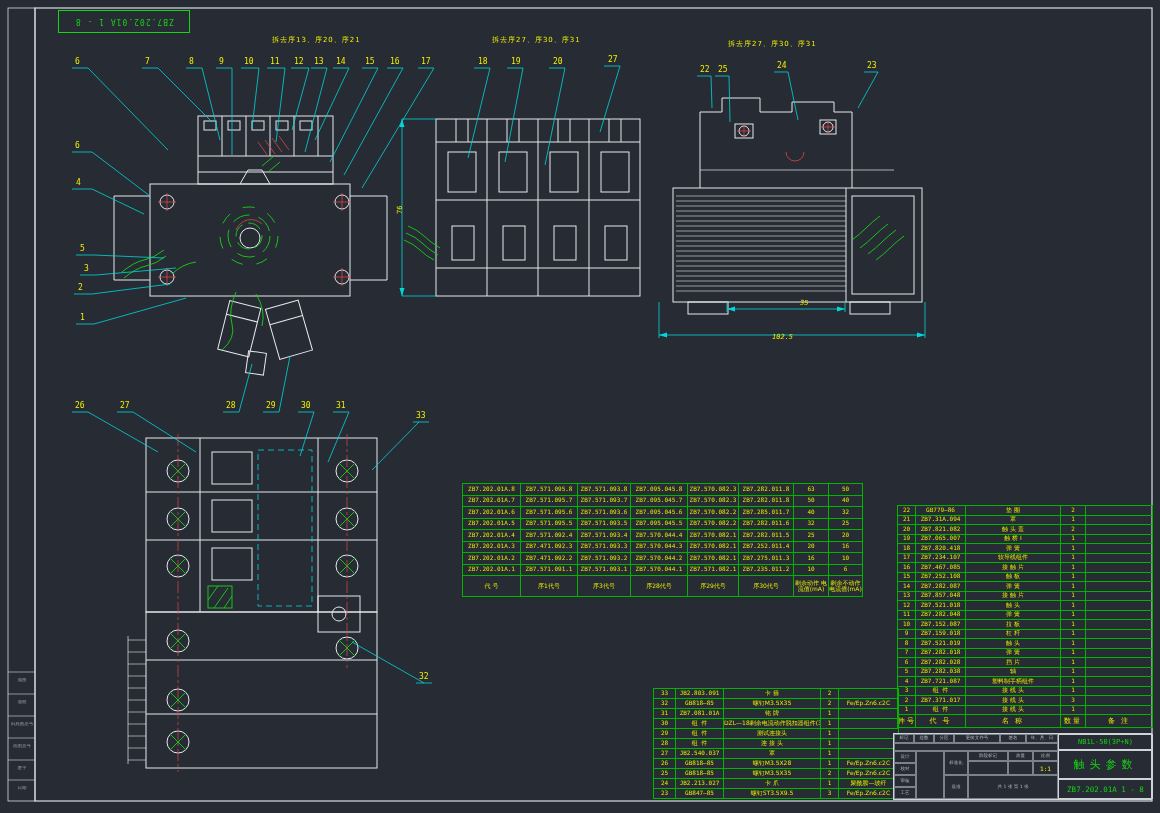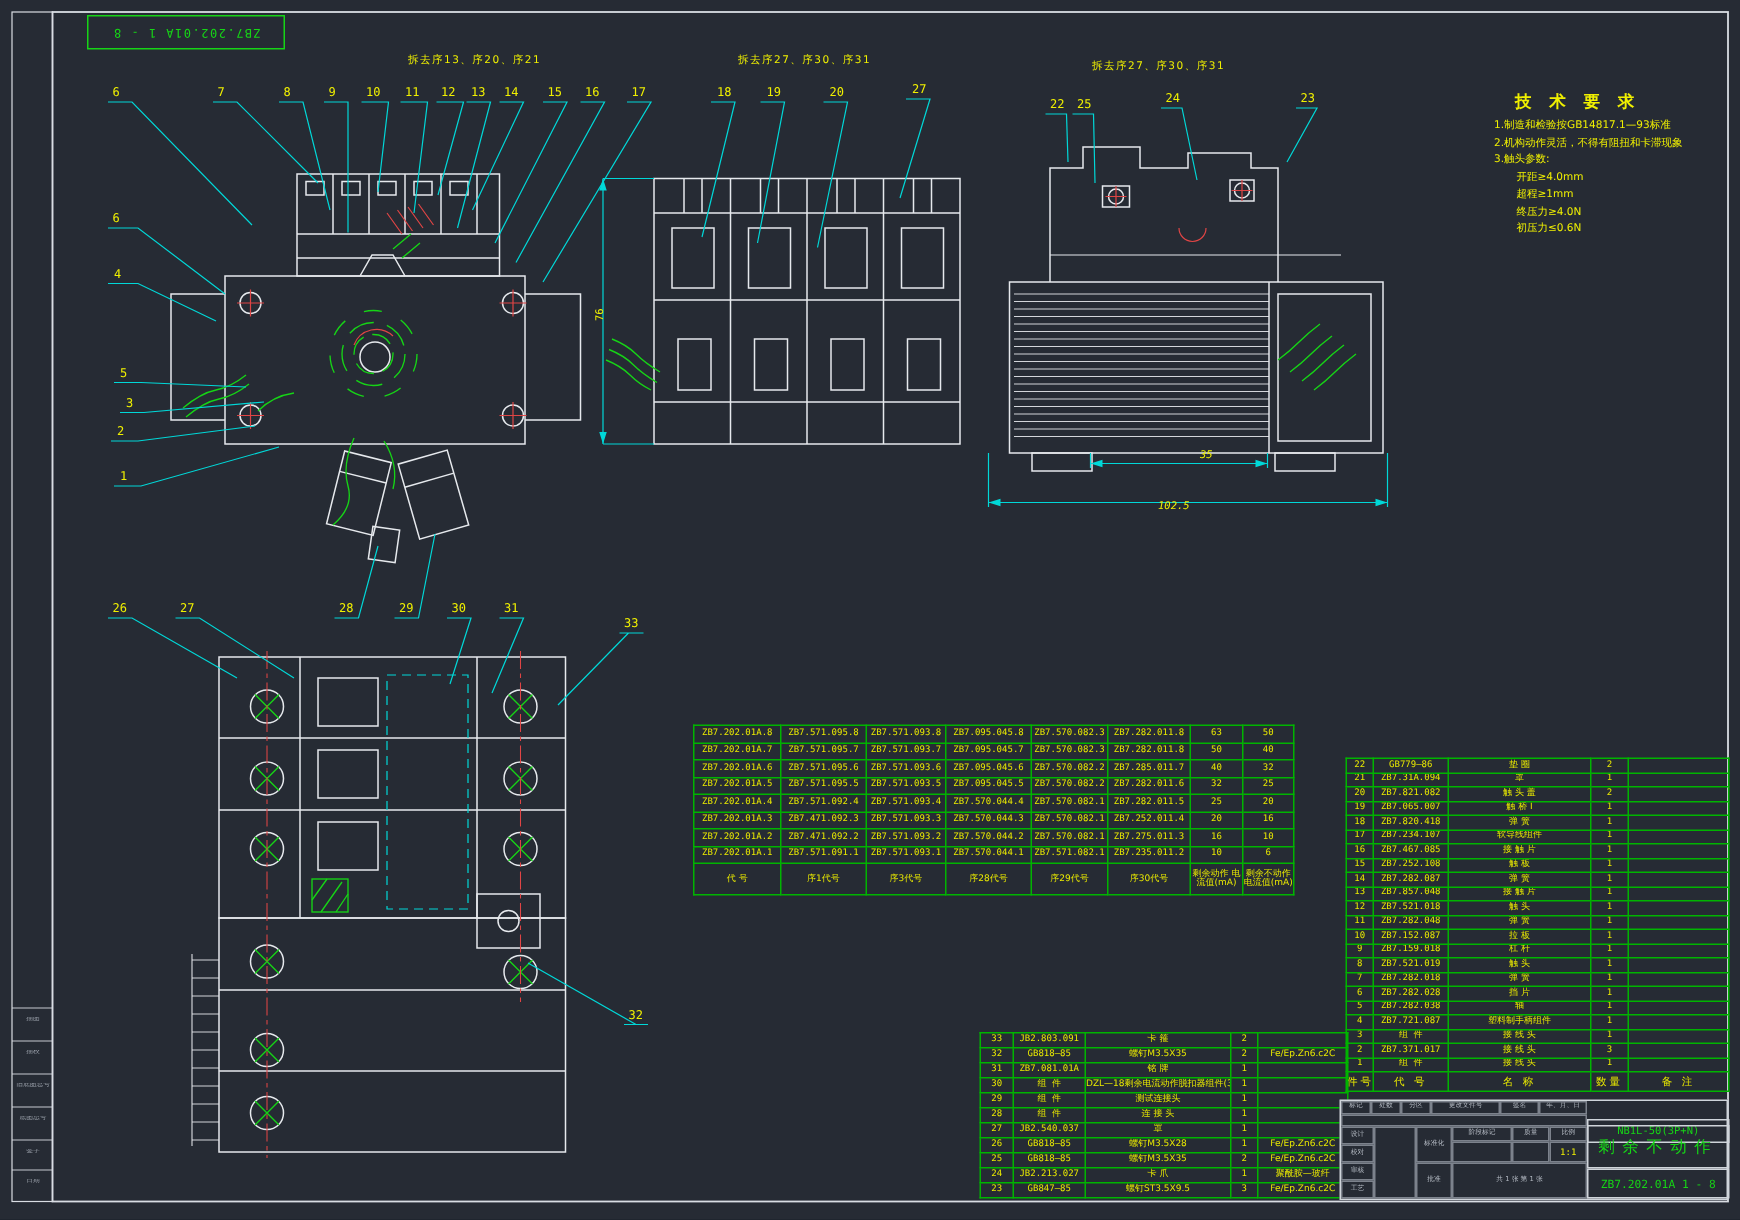--- a/index.html
+++ b/index.html
@@ -201,30 +201,20 @@
       <path d="M402 119l-2.5 8h5zM402 296l-2.5-8h5z"></path>
       <path d="M727 309l8-2.5v5zM845 309l-8-2.5v5z"></path>
       <path d="M659 335l8-2.5v5zM925 335l-8-2.5v5z"></path>
     </g>
   </svg>
 
   <div class="stamp">
     <span>ZB7.202.01A 1 - 8</span>
   </div>
 
-  <div class="tech">
-    <h3>技 术 要 求</h3>
-    <div class="ln">1.制造和检验按GB14817.1—93标准</div>
-    <div class="ln">2.机构动作灵活，不得有阻扭和卡滞现象</div>
-    <div class="ln">3.触头参数:</div>
-    <div class="ln sub">开距≥4.0mm</div>
-    <div class="ln sub">超程≥1mm</div>
-    <div class="ln sub">终压力≥4.0N</div>
-    <div class="ln sub">初压力≤0.6N</div>
-  </div>
 
   <span class="note" style="left:272px;top:35px">拆去序13、序20、序21</span>
   <span class="note" style="left:492px;top:35px">拆去序27、序30、序31</span>
   <span class="note" style="left:728px;top:39px">拆去序27、序30、序31</span>
 
   <span class="co" style="left:75px;top:57px">6</span>
   <span class="co" style="left:145px;top:57px">7</span>
   <span class="co" style="left:189px;top:57px">8</span>
   <span class="co" style="left:219px;top:57px">9</span>
   <span class="co" style="left:244px;top:57px">10</span>
@@ -697,22 +687,22 @@
     <div class="cell" style="left:50px;top:41px;width:24px;height:24px">批准</div>
 
     <div class="cell" style="left:74px;top:17px;width:40px;height:10px">阶段标记</div>
     <div class="cell" style="left:114px;top:17px;width:25px;height:10px">质量</div>
     <div class="cell" style="left:139px;top:17px;width:25px;height:10px">比例</div>
     <div class="cell" style="left:74px;top:27px;width:40px;height:14px"></div>
     <div class="cell" style="left:114px;top:27px;width:25px;height:14px"></div>
     <div class="cell ylw" style="left:139px;top:27px;width:25px;height:14px">1:1</div>
     <div class="cell" style="left:74px;top:41px;width:90px;height:24px">共 1 张  第 1 张</div>
 
-    <div class="cell grn" style="left:164px;top:12px;width:95px;height:16px;font:7px 'DejaVu Sans Mono',monospace">NB1L-50(3P+N)</div>
-    <div class="cell grn" style="left:164px;top:16px;width:95px;height:29px;font:11px 'DejaVu Sans',sans-serif;letter-spacing:5px">剩余不动作</div>
+    <div class="cell grn" style="left:164px;top:0;width:95px;height:16px;font:7px 'DejaVu Sans Mono',monospace">NB1L-50(3P+N)</div>
+    <div class="cell grn" style="left:164px;top:16px;width:95px;height:29px;font:11px 'DejaVu Sans',sans-serif;letter-spacing:5px">触头参数</div>
     <div class="cell grn" style="left:164px;top:45px;width:95px;height:20px;font:7.5px 'DejaVu Sans Mono',monospace">ZB7.202.01A 1 - 8</div>
   </div>
 
   <span class="margin-cell" style="left:10px;top:678px">描图</span>
   <span class="margin-cell" style="left:10px;top:700px">描校</span>
   <span class="margin-cell" style="left:10px;top:722px">旧底图总号</span>
   <span class="margin-cell" style="left:10px;top:744px">底图总号</span>
   <span class="margin-cell" style="left:10px;top:766px">签字</span>
   <span class="margin-cell" style="left:10px;top:786px">日期</span>
 

